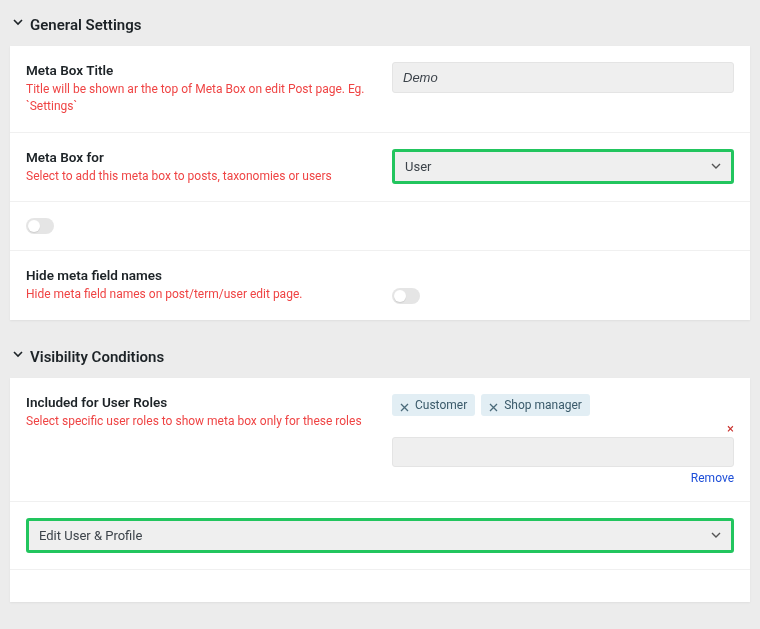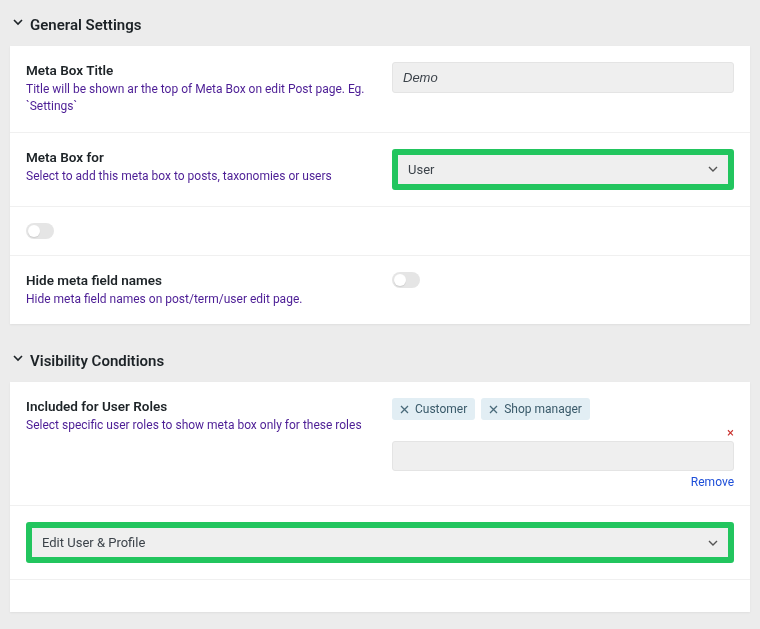--- a/index.html
+++ b/index.html
@@ -31,53 +31,53 @@
     border-radius: 0;
     box-shadow: 0 1px 2px rgba(0,0,0,0.06);
   }
   .row {
     display: flex;
     align-items: flex-start;
     padding: 16px 16px;
     border-bottom: 1px solid #f0f0f0;
     gap: 16px;
   }
-  .row:last-child { border-bottom: none; }
+  .row:last-child { border-bottom: none; align-items: flex-end; }
   .row-left {
     flex: 0 0 350px;
   }
   .row-right {
     flex: 1;
     min-width: 0;
   }
   .row-title {
     font-size: 13.5px;
     font-weight: 600;
     color: #1d2327;
     margin-bottom: 3px;
   }
   .row-desc {
     font-size: 12px;
-    color: #4c1d95;
+    color: #ef4444;
     line-height: 1.45;
   }
   .input-text {
     width: 100%;
     background: #efefef;
     border: 1px solid #e4e4e4;
     border-radius: 3px;
     padding: 7px 10px;
     font-size: 13px;
     color: #3c434a;
     font-style: italic;
   }
   .select {
     width: 100%;
     background: #efefef;
-    border: 6px solid #22c55e;
+    border: 3px solid #22c55e;
     border-radius: 3px;
     padding: 7px 10px;
     font-size: 13px;
     color: #3c434a;
     display: flex;
     align-items: center;
     justify-content: space-between;
     cursor: pointer;
   }
   .select .chev-down {
@@ -109,21 +109,21 @@
   }
   .spacer-section { height: 22px; }
   .tags-row {
     display: flex;
     flex-wrap: wrap;
     gap: 6px;
     margin-bottom: 6px;
   }
   .tag {
     display: inline-flex;
-    align-items: center;
+    align-items: flex-end;
     gap: 6px;
     background: #e2eef4;
     color: #3a5a6a;
     padding: 4px 8px;
     border-radius: 3px;
     font-size: 12px;
   }
   .tag .x {
     width: 9px;
     height: 9px;

